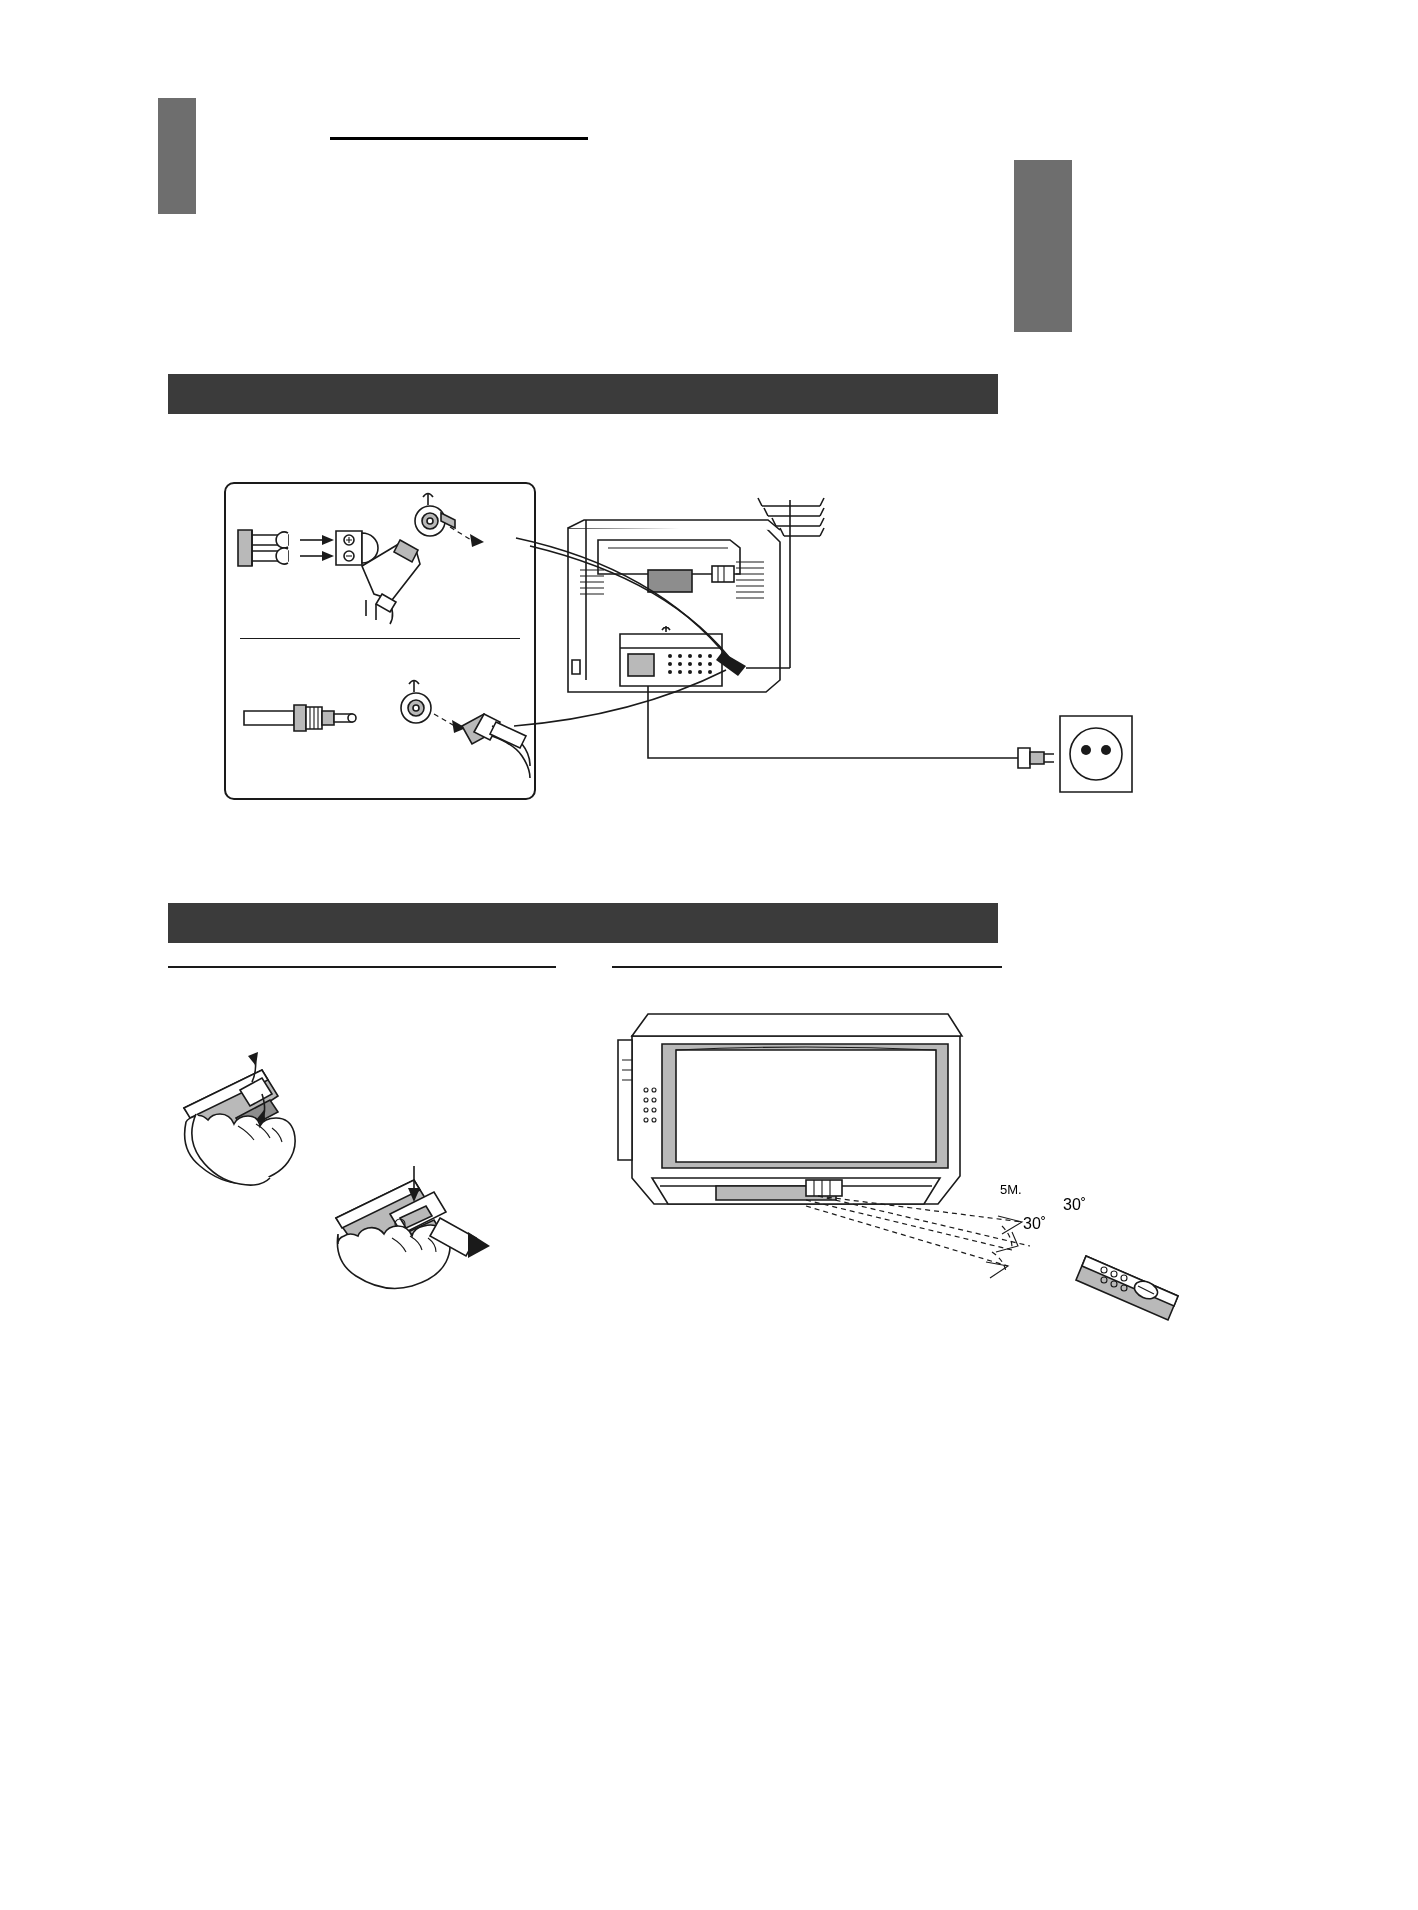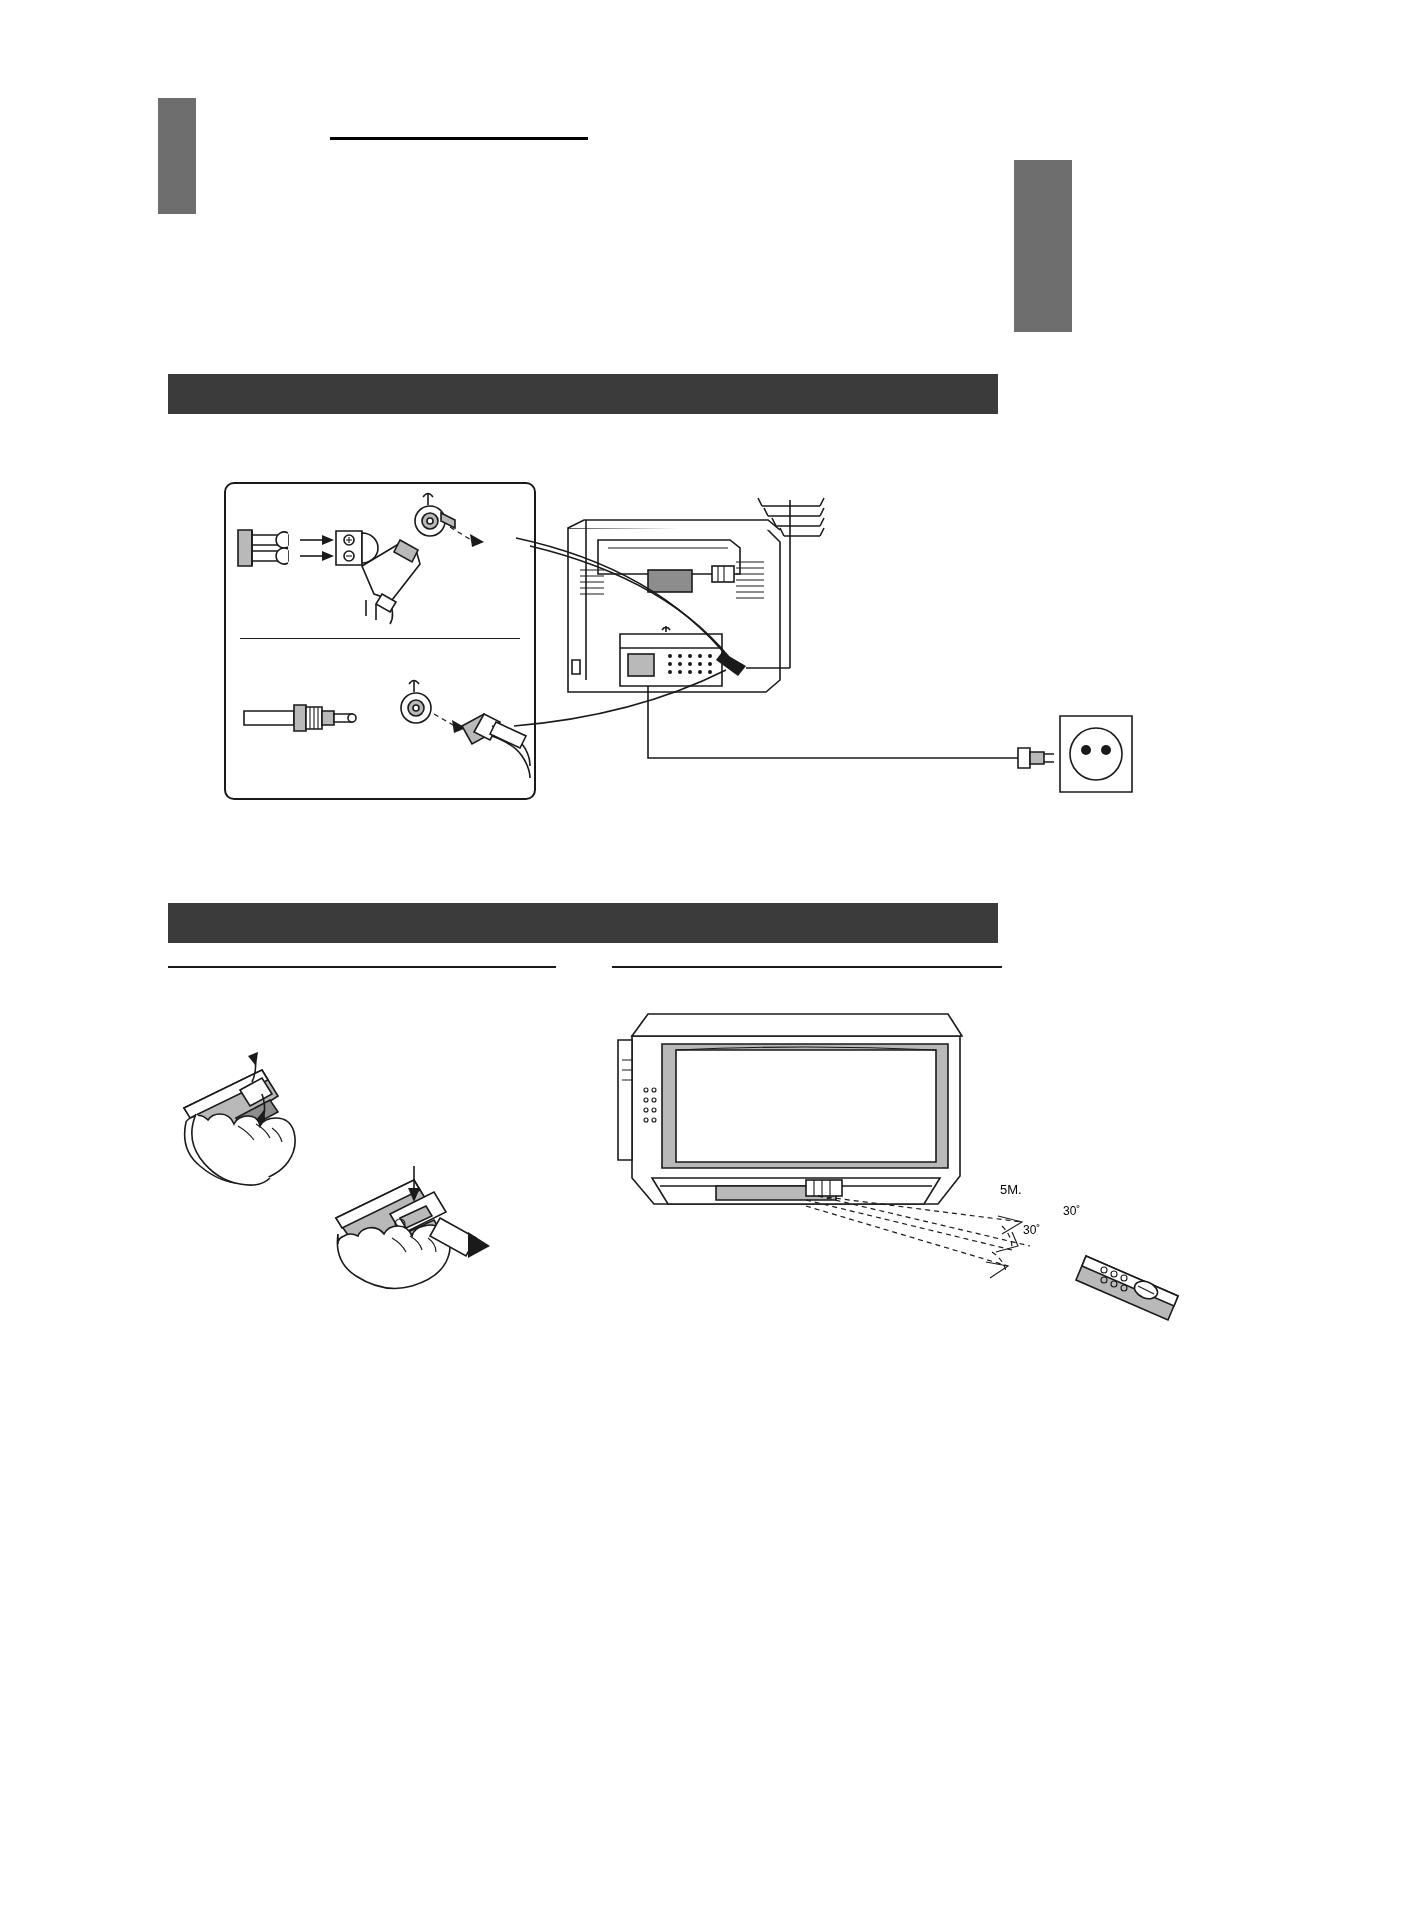--- a/index.html
+++ b/index.html
@@ -105,21 +105,21 @@
   .fil-k { fill: #1a1a1a; stroke: none; }
   .dash  { fill: none; stroke: #1a1a1a; stroke-width: 1.2; stroke-dasharray: 5 4; }
 
   .lbl {
     position: absolute;
     font-size: 13px;
     line-height: 1.1;
     color: #000;
     white-space: nowrap;
   }
-  .lbl.small { font-size: 12px; margin-top: 9px; }
+  .lbl.small { font-size: 16px; }
 </style>
 </head>
 <body>
 
 <div class="page">
 
   <div class="chapter-marker"></div>
   <div class="edge-tab"></div>
   <div class="title-rule"></div>
 

